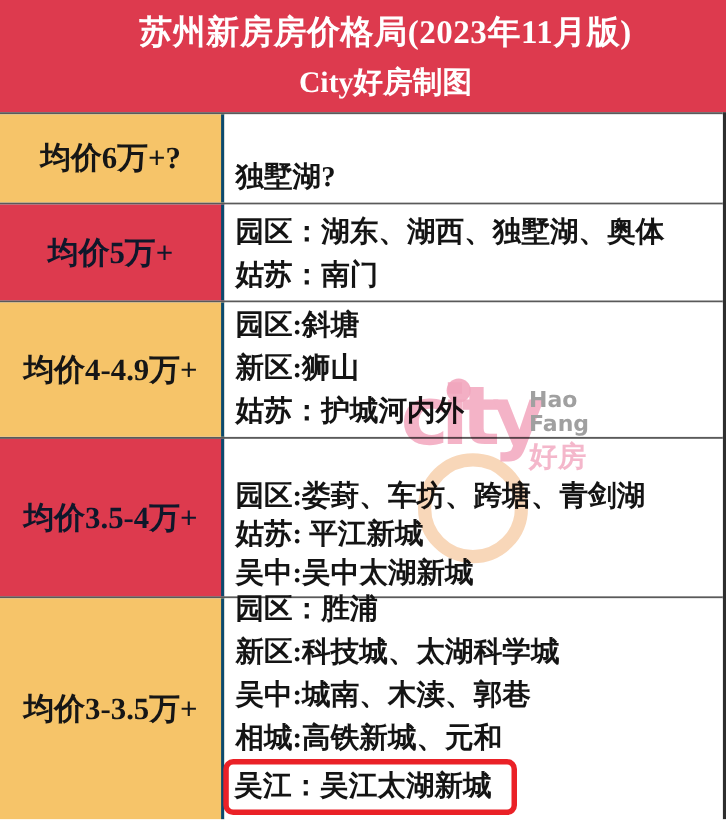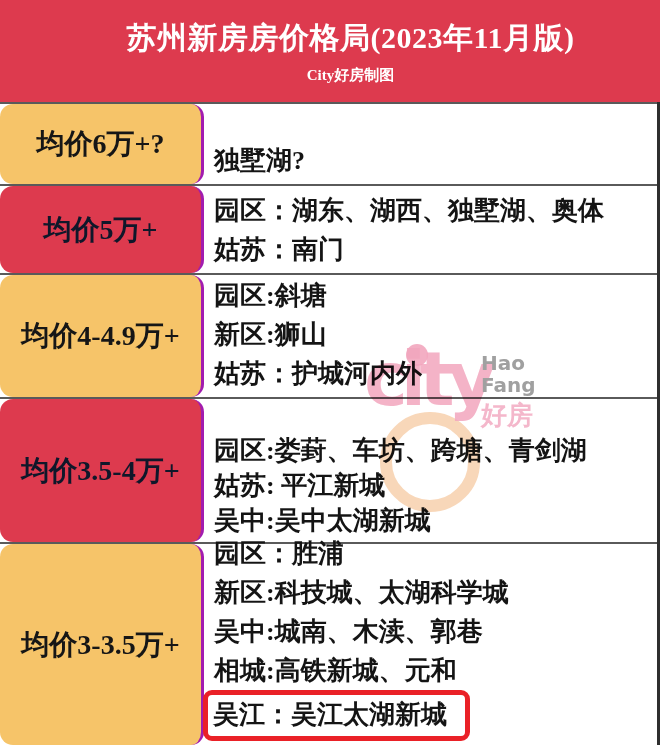--- a/index.html
+++ b/index.html
@@ -6,30 +6,30 @@
   .page{
     position:relative;width:660px;height:745px;overflow:hidden;background:#fff;
     font-family:"Liberation Serif","DejaVu Serif",serif;
   }
   
   .hdr{
     height:102px;background:var(--red);color:#fff;
     display:flex;flex-direction:column;align-items:center;justify-content:center;gap:7px;padding-left:41px;
   }
   .hdr .title{font-size:30px;font-weight:bold;letter-spacing:0.5px;}
-  .hdr .subtitle{font-size:15px;font-weight:bold;}
+  .hdr .subtitle{font-size:27px;font-weight:bold;}
   
   .tbl{position:absolute;top:102px;left:0;width:660px;border-right:3px solid #2e2e2e;box-sizing:border-box;}
   .row{display:flex;border-top:2px solid #5a5a5a;box-sizing:border-box;}
   .r1{height:82px}.r2{height:89px}.r3{height:124px}.r4{height:145px}.r5{height:203px}
   .tier{
     flex:0 0 204px;width:204px;box-sizing:border-box;
-    border-right:3px solid #a21caf;
+    border-right:3px solid #0c4a6e;
     display:flex;align-items:center;justify-content:center;
-    font-size:28px;font-weight:bold;text-align:right;border-radius:13px;
+    font-size:28px;font-weight:bold;text-align:right;
   }
   .tier.yellow{background:var(--yellow);color:#161616;}
   .tier.red{background:var(--red);color:#0f172a;}
   .content{
     flex:1;background:#fff;box-sizing:border-box;
     display:flex;flex-direction:column;justify-content:flex-end;
     padding:4px 6px 4px 10px;
   }
   .line{
     font-size:26px;font-weight:bold;color:var(--text);

